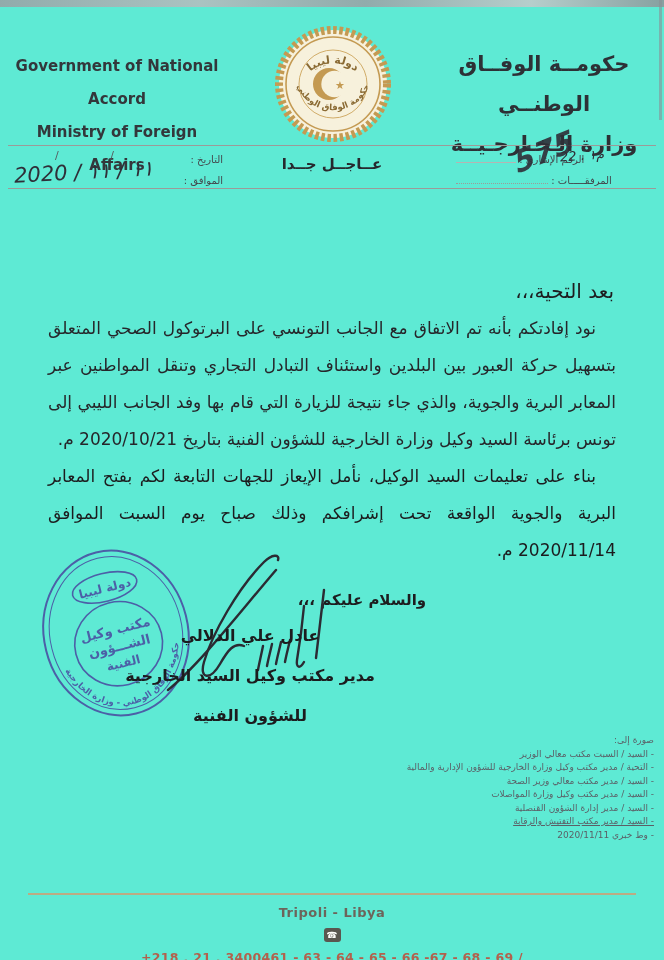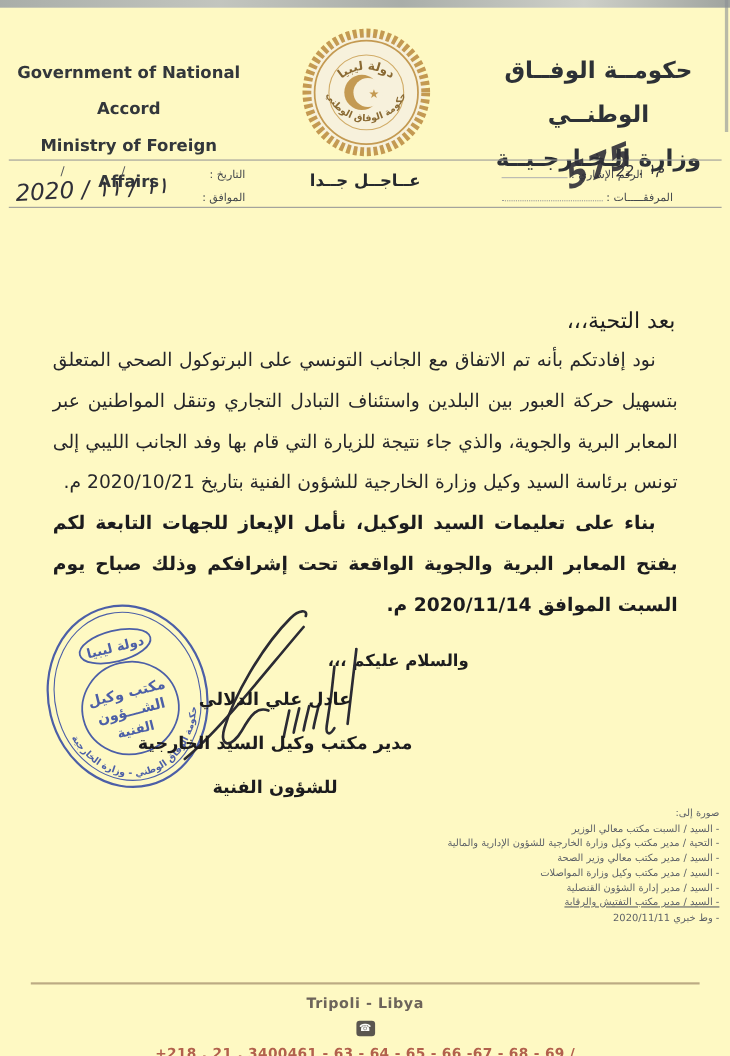--- a/index.html
+++ b/index.html
@@ -1,18 +1,18 @@
 <!DOCTYPE html>
 <html lang="ar"><head>
 <meta charset="utf-8">
 <style>
   html,body{margin:0;padding:0;background:#e8e8e6;}
   #page{
     position:relative;width:664px;height:960px;margin:0 auto;
-    background:#fef9c3;overflow:hidden;
+    background:#5eead4;overflow:hidden;
     font-family:"DejaVu Sans",sans-serif;color:#222;
   }
   .abs{position:absolute;}
   
   .scan-top{top:0;left:0;width:664px;height:7px;background:linear-gradient(90deg,#9aa0a4 0%,#b8bcbe 30%,#9aa0a4 55%,#c6c9ca 80%,#8e9498 100%);opacity:.85;}
   .scan-right{top:0;right:2px;width:3px;height:120px;background:#8b9094;opacity:.6;}
   
   .en-header{left:14px;top:50px;width:206px;text-align:center;font-weight:bold;font-size:15px;color:#33373b;line-height:33px;}
   .ar-header{right:10px;top:44px;width:220px;text-align:center;font-weight:bold;font-size:21px;color:#2d3136;line-height:40px;direction:rtl;}
   .seal{left:270px;top:18px;}
@@ -30,21 +30,21 @@
   .date-block{left:8px;top:149px;width:215px;direction:rtl;font-size:10px;color:#44484d;line-height:21px;text-align:right;padding-right:0;}
   .date-block .lbl{display:inline-block;}
   .date-slashes{left:55px;top:149px;font-size:11px;color:#55585c;letter-spacing:24px;}
   .hw-date{left:14px;top:160px;font-size:21px;transform:rotate(-3deg);color:#2f2f38;direction:ltr;letter-spacing:2px;}
   
   .rtl{direction:rtl;}
   .addressee{right:50px;top:230px;font-size:16px;font-weight:bold;color:#1d1d1f;}
   .salutation{right:50px;top:279px;font-size:20px;font-weight:normal;color:#1d1d1f;}
   .para{right:48px;width:568px;font-size:17px;line-height:37px;text-align:justify;color:#26262a;text-indent:20px;}
   .para1{top:310px;font-weight:500;}
-  .para2{top:458px;font-weight:bold;color:#1c1c1e;}
+  .para2{top:458px;font-weight:normal;color:#1c1c1e;}
   .closing{left:292px;top:591px;width:140px;text-align:center;font-size:15px;font-weight:bold;color:#1d1d1f;}
   
   .stamp{left:28px;top:538px;}
   .sig{left:128px;top:548px;}
   .sig-name{left:135px;top:626px;width:230px;text-align:center;font-size:16px;font-weight:bold;color:#1c1c1e;}
   .sig-title1{left:110px;top:666px;width:280px;text-align:center;font-size:16px;font-weight:bold;color:#1c1c1e;}
   .sig-title2{left:135px;top:706px;width:230px;text-align:center;font-size:16px;font-weight:bold;color:#1c1c1e;}
   
   .cc{right:10px;top:734px;width:330px;direction:rtl;text-align:right;font-size:9px;color:#5b5f66;line-height:13.5px;}
   .cc .u{text-decoration:underline;}

